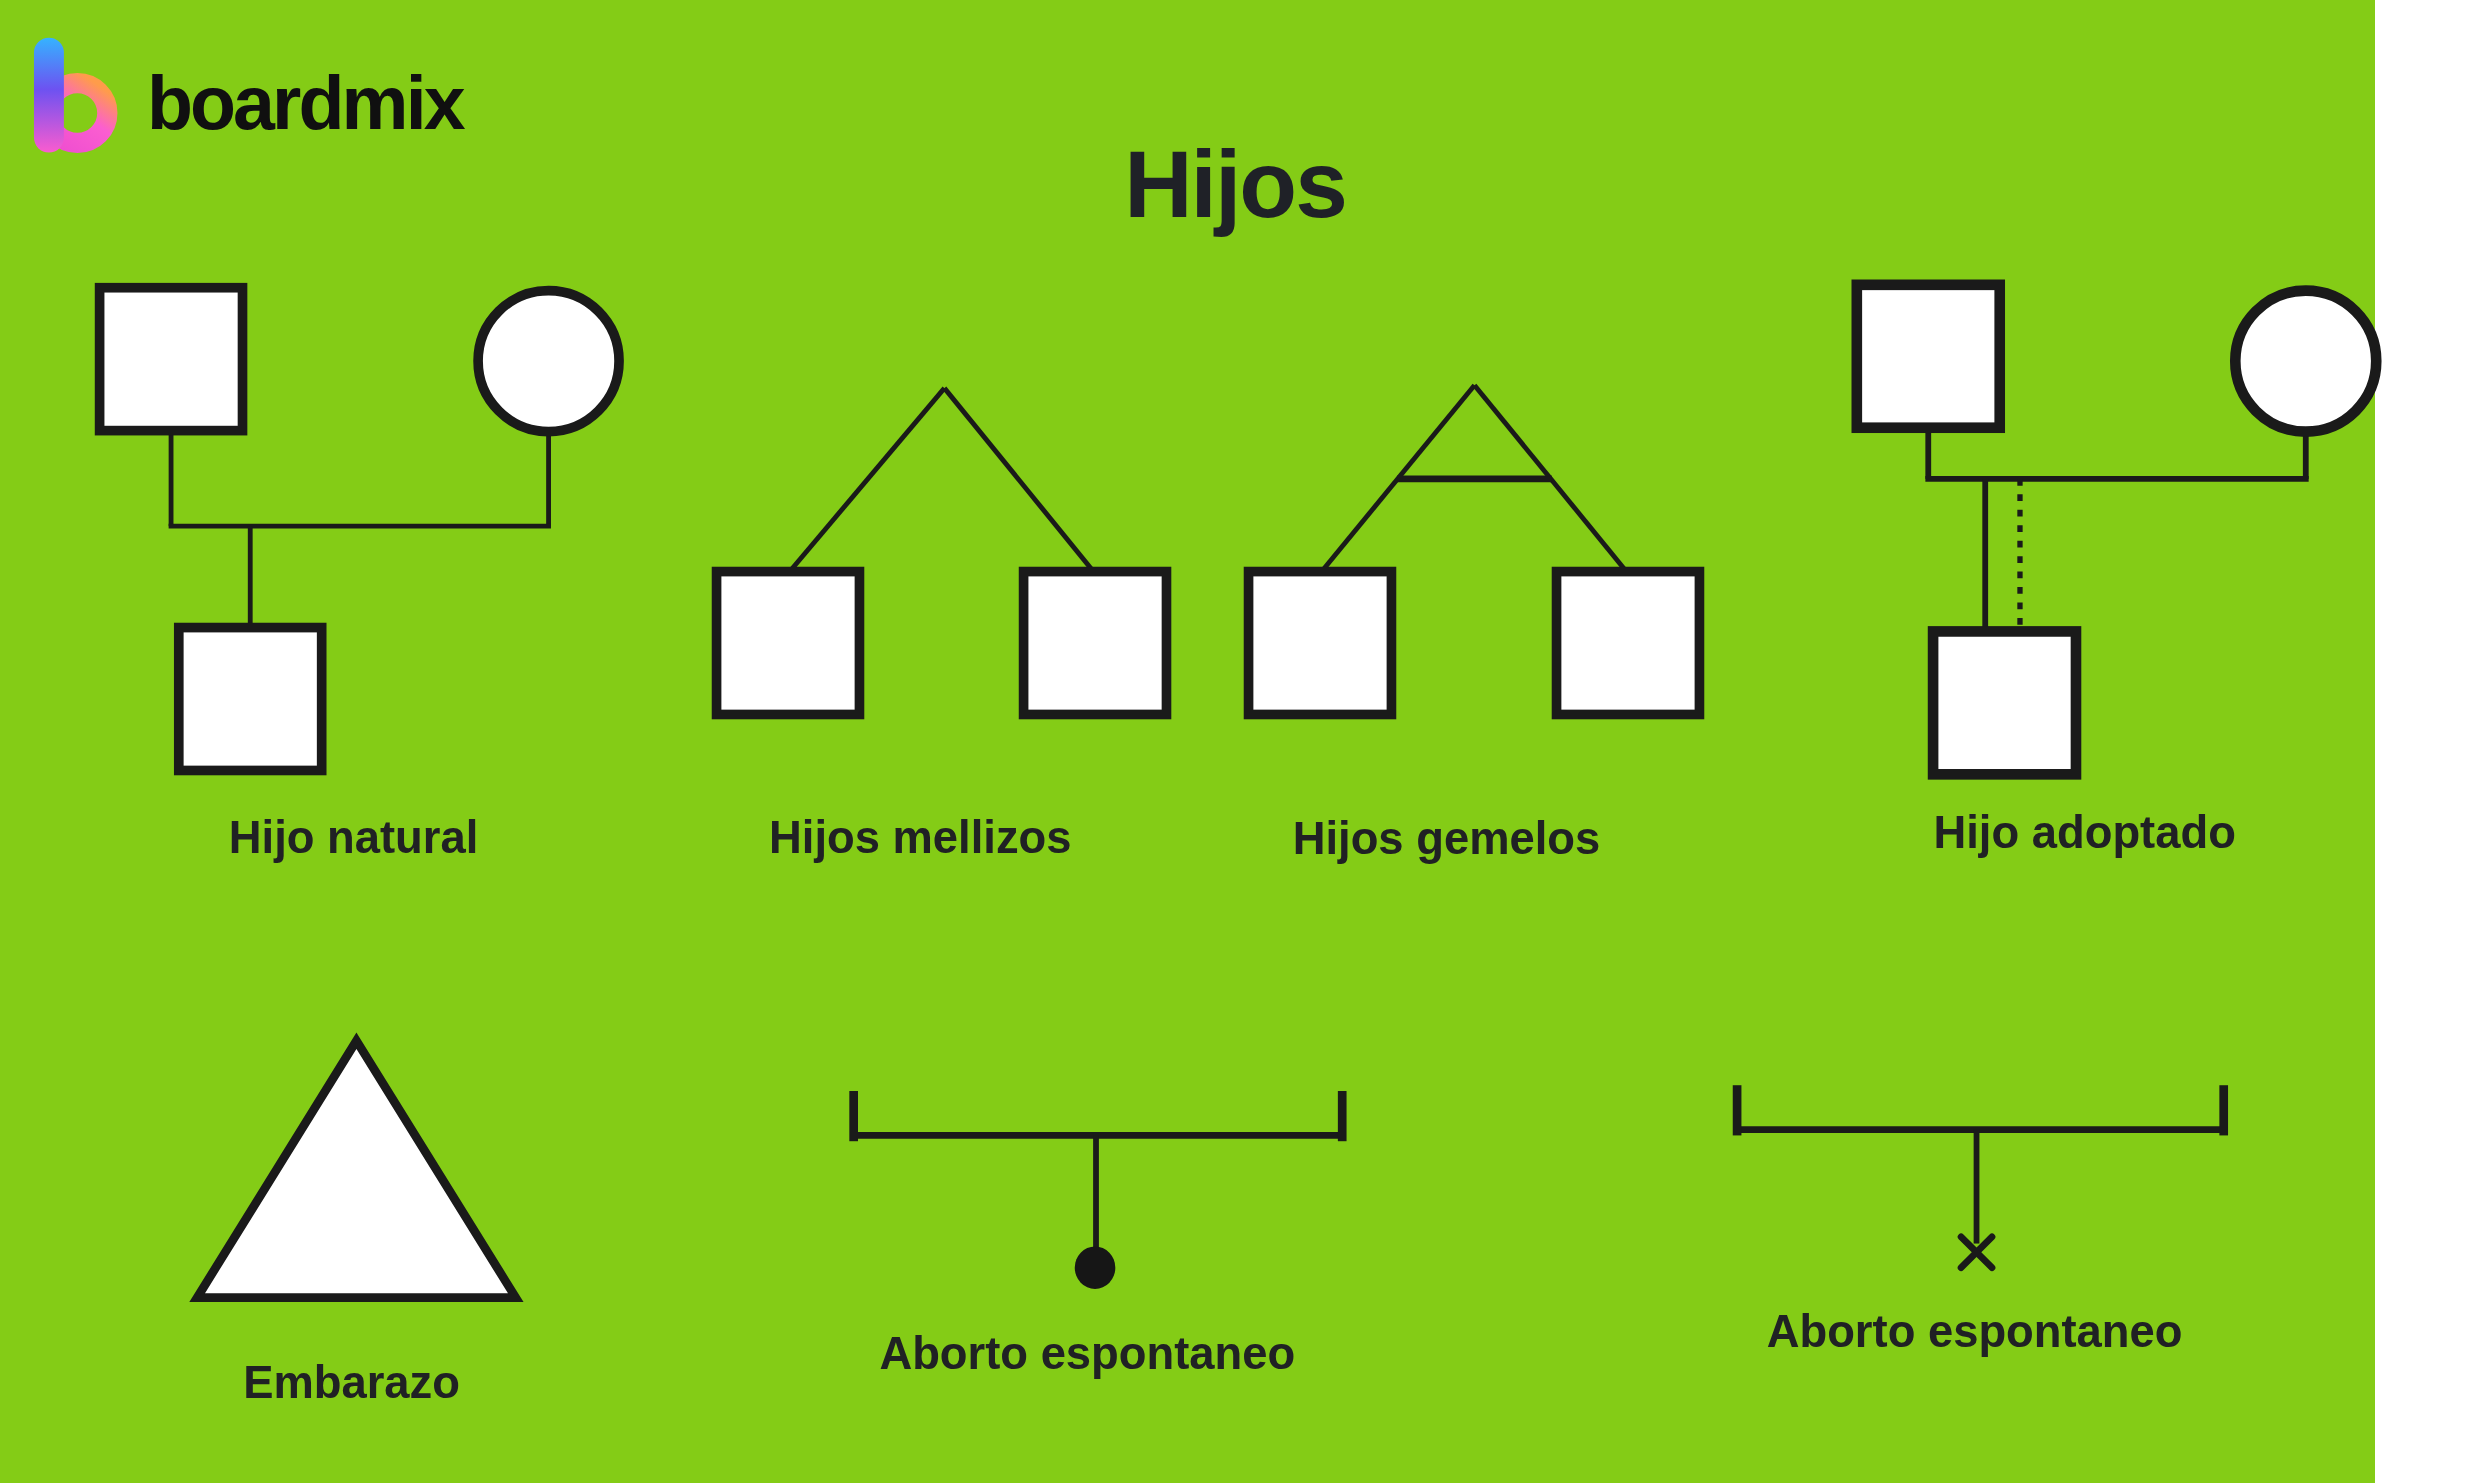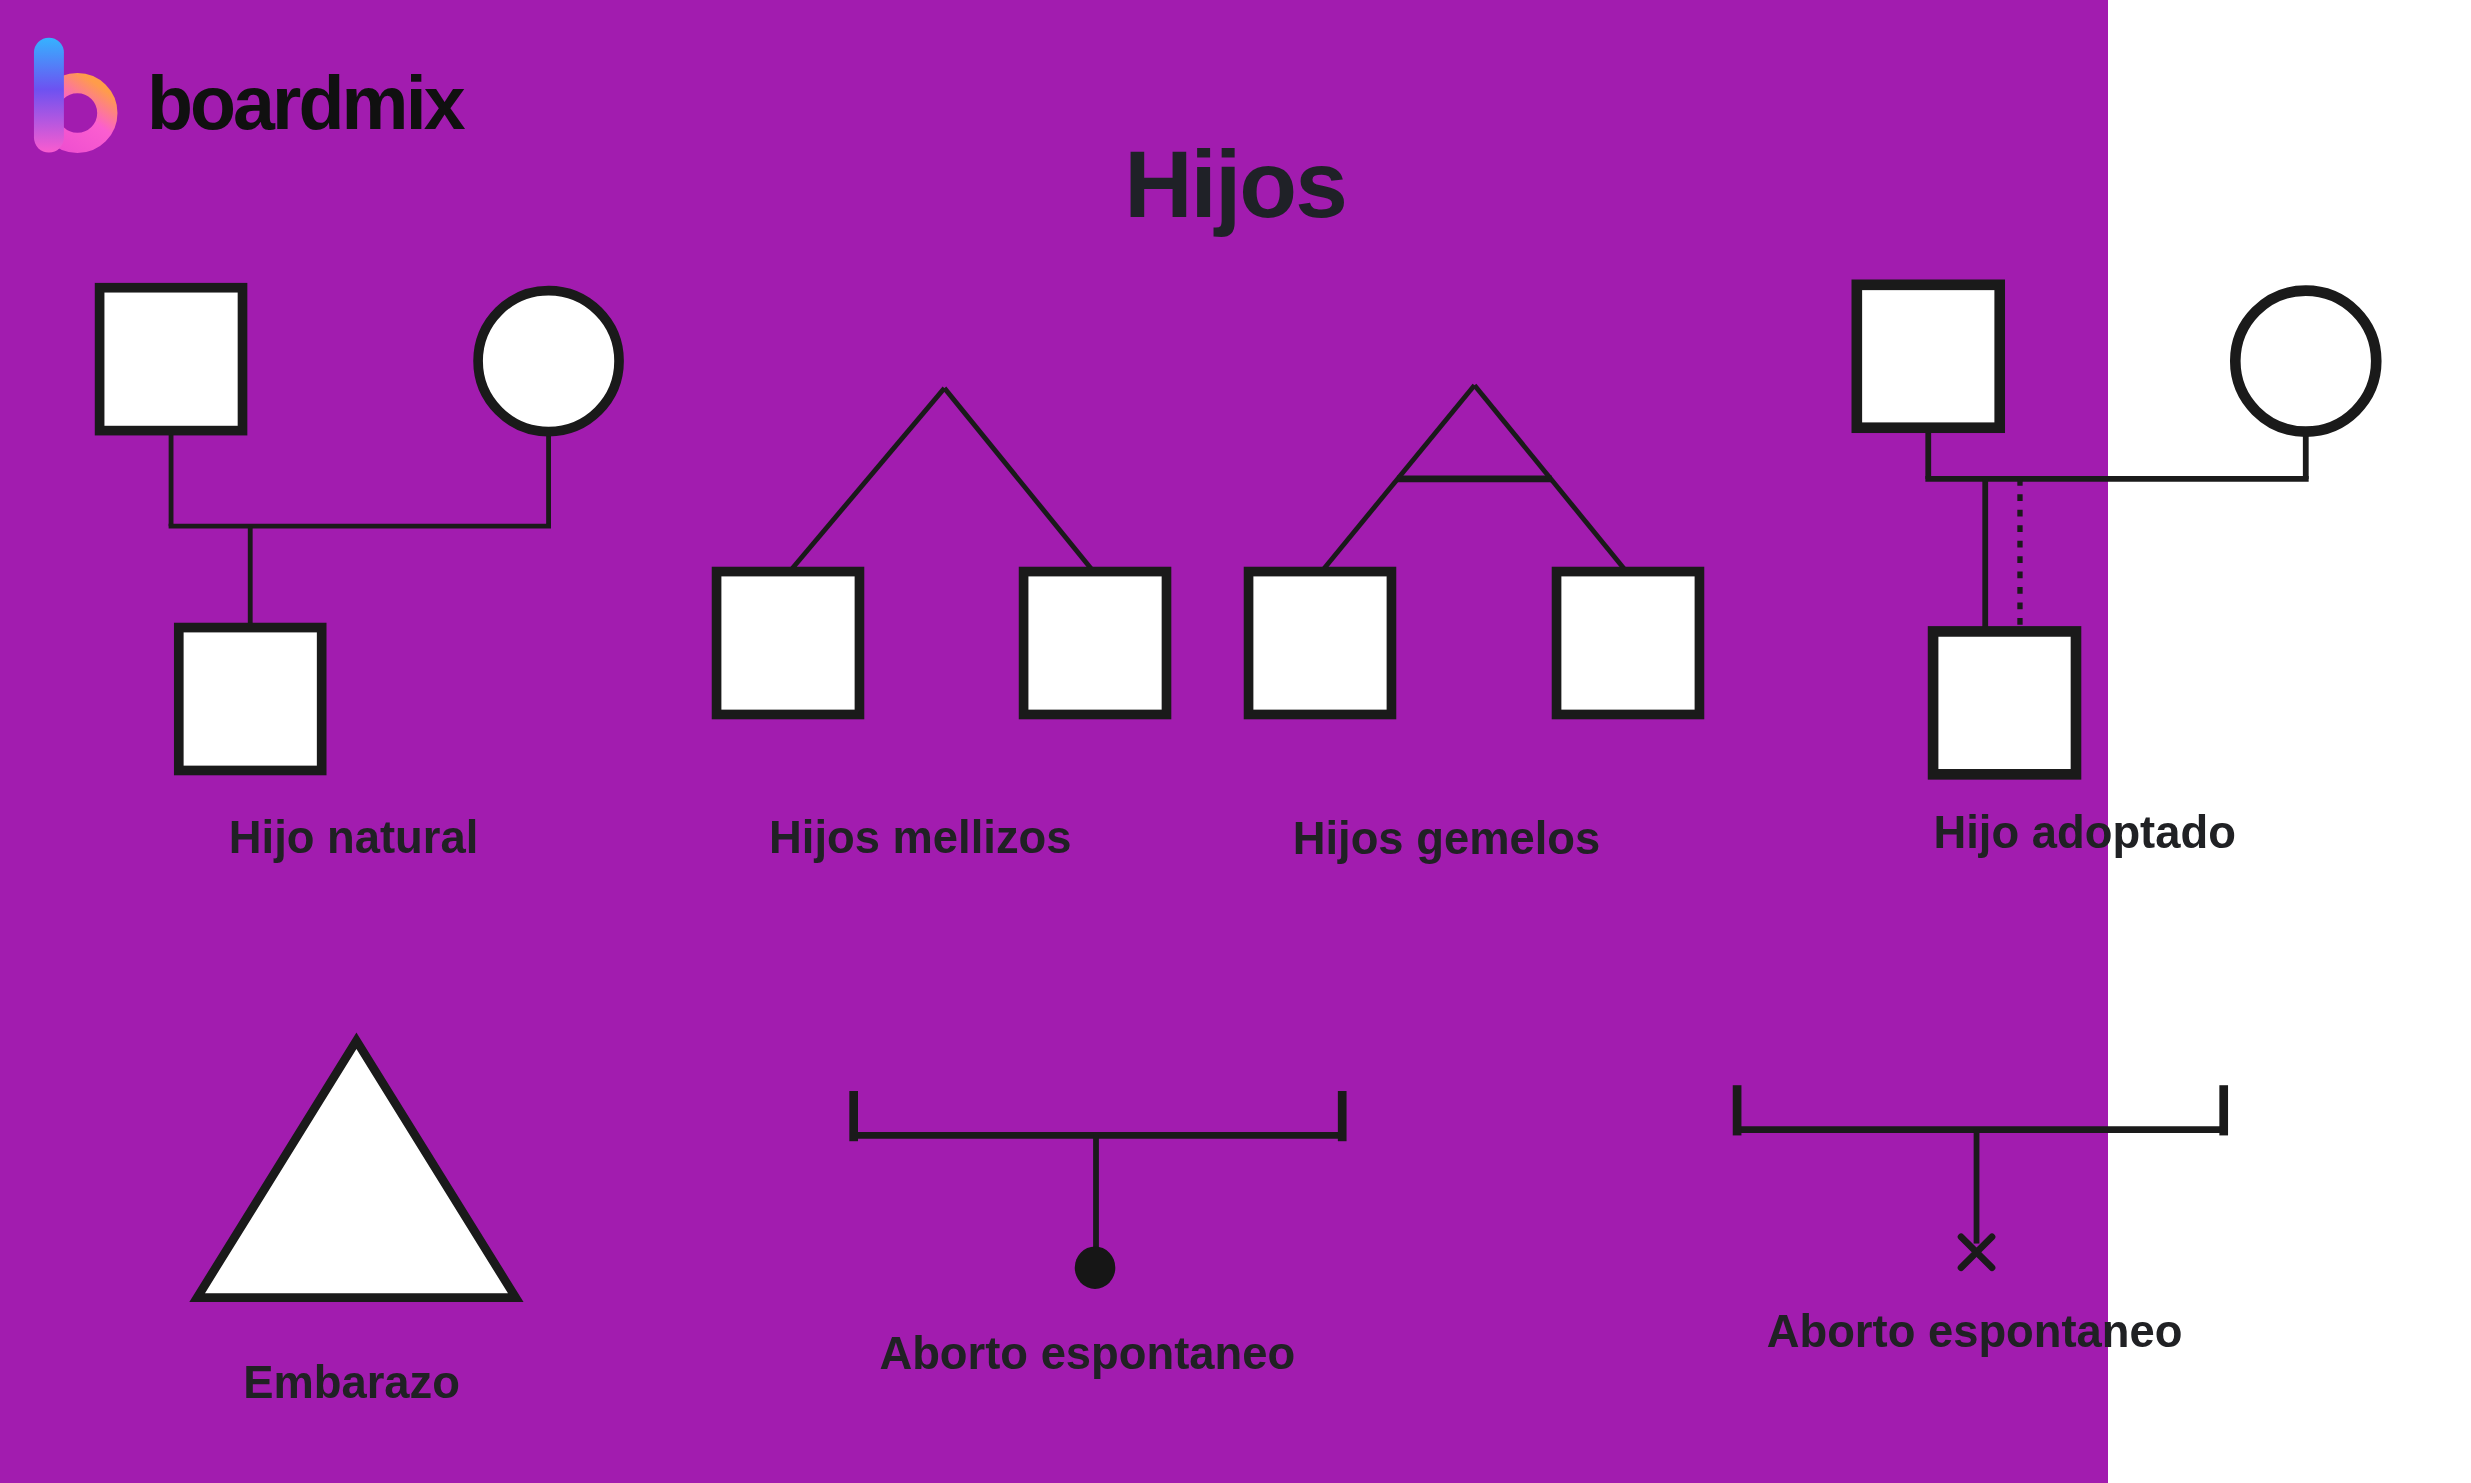--- a/index.html
+++ b/index.html
@@ -5,23 +5,23 @@
   html, body {
     margin: 0;
     padding: 0;
     background: #ffffff;
     width: 2472px;
     height: 1483px;
     overflow: hidden;
   }
   .stage {
     position: relative;
-    width: 2108px;
+    width: 2375px;
     height: 1483px;
-    background: #a21caf;
+    background: #84cc16;
   }
   svg text {
     font-family: "Liberation Sans", "DejaVu Sans", sans-serif;
     fill: #202124;
   }
   .shape {
     fill: #ffffff;
     stroke: #1a1a1a;
   }
   .conn {

